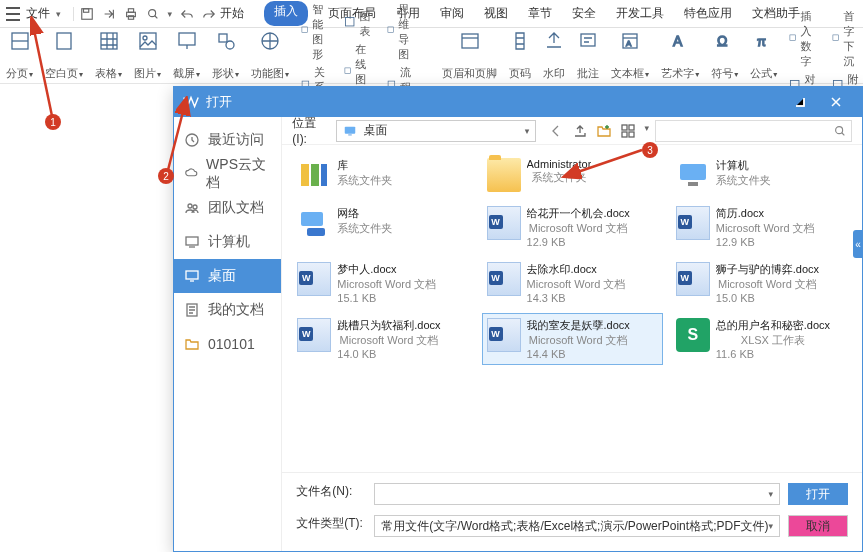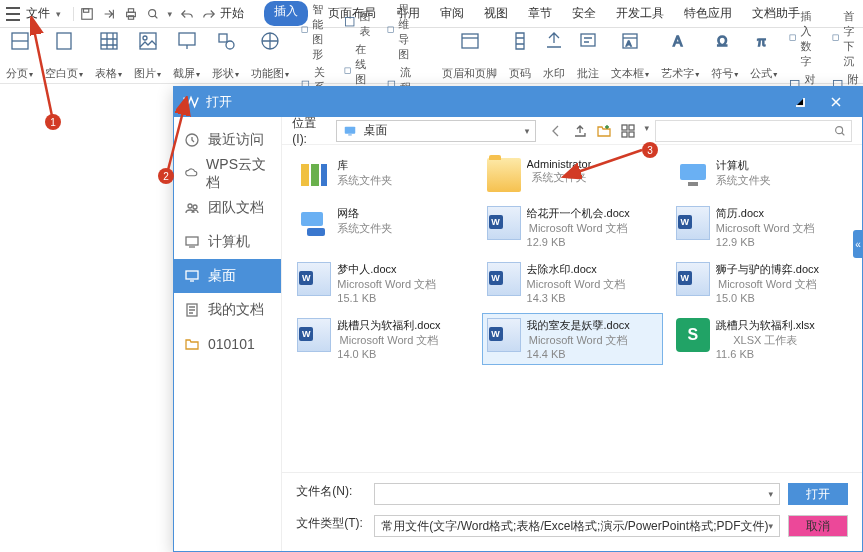--- a/index.html
+++ b/index.html
@@ -539,21 +539,21 @@
             <div class="ficon word-ic"></div>
             <div class="meta">
               <span class="fn">我的室友是妖孽.docx</span>
               <span class="ds">Microsoft Word 文档</span>
               <span class="sz">14.4 KB</span>
             </div>
           </div>
           <div class="fitem">
             <div class="ficon xls-ic"></div>
             <div class="meta">
-              <span class="fn">跳槽只为软福利.xlsx</span>
+              <span class="fn">总的用户名和秘密.docx</span>
               <span class="ds">XLSX 工作表</span>
               <span class="sz">11.6 KB</span>
             </div>
           </div>
         </div>
       <div class="dlg-foot">
         <div class="frow">
           <span class="lbl">文件名(N):</span>
           <div class="inp">
               <span></span>

